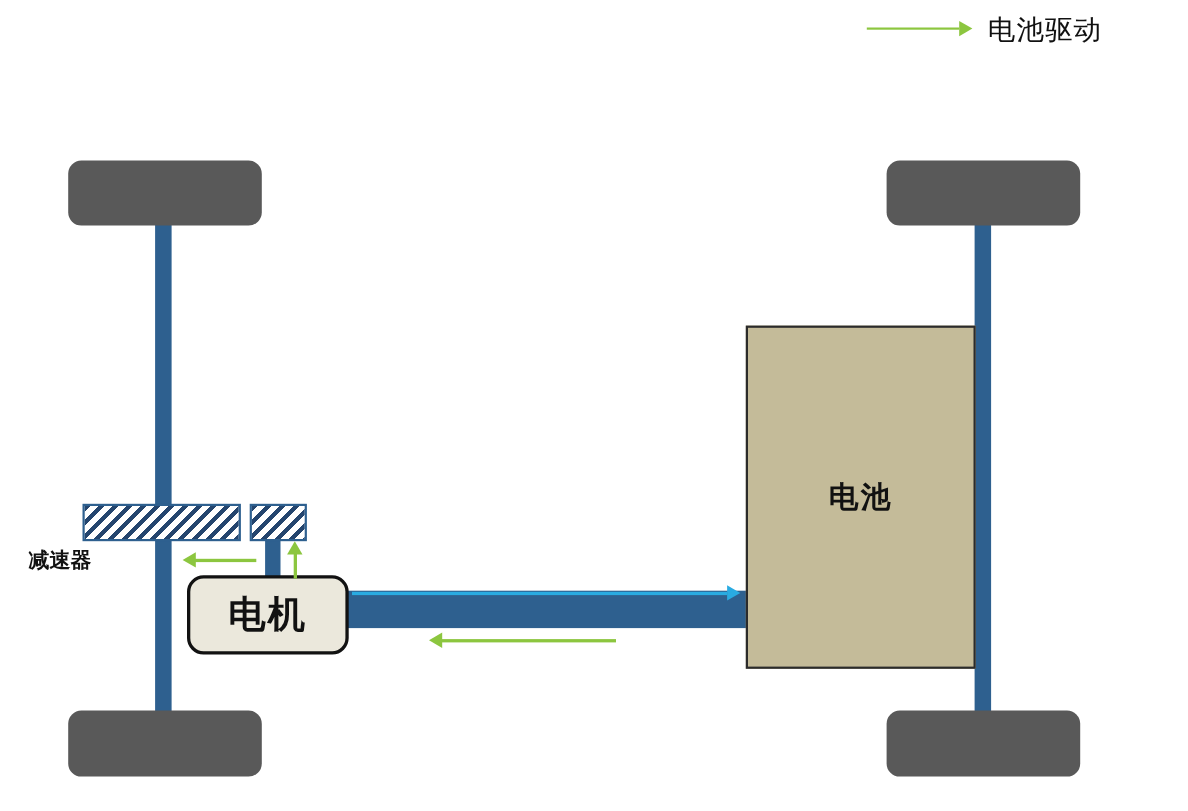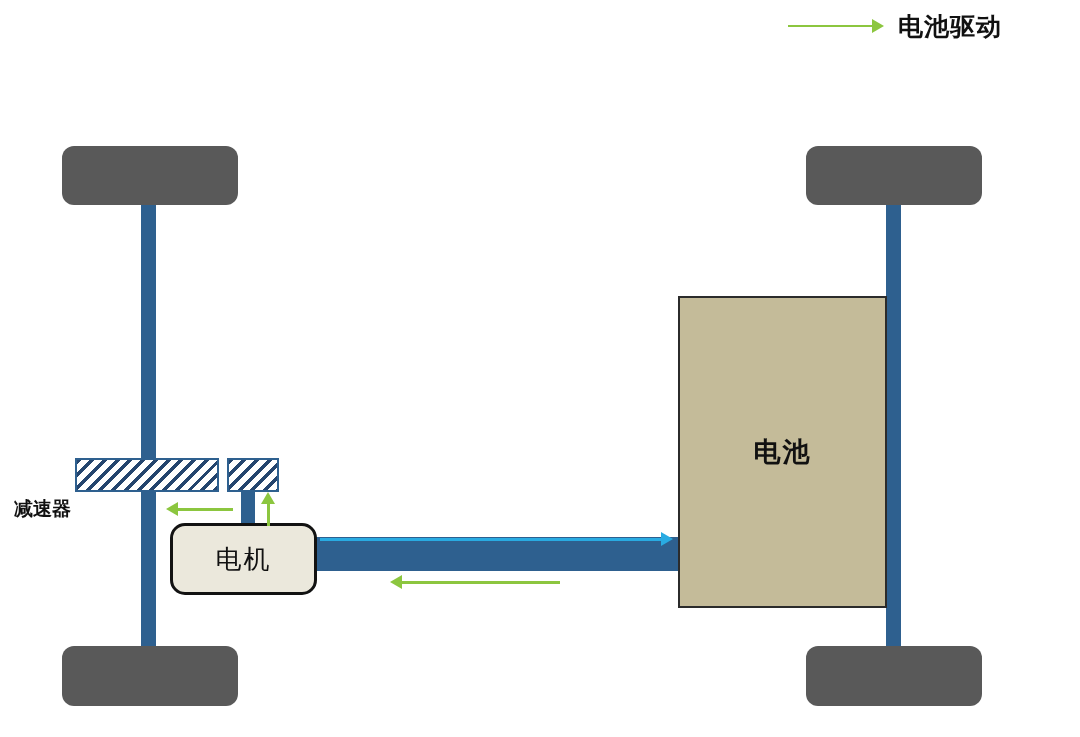--- a/index.html
+++ b/index.html
@@ -23,28 +23,28 @@
   
   .battery{position:absolute;left:678px;top:296px;width:209px;height:312px;
     background:var(--battery-fill);border:2px solid var(--battery-border);
     display:flex;align-items:center;justify-content:center;box-sizing:border-box;}
   .battery .lbl{font-size:27px;font-weight:700;letter-spacing:2px;}
 
   
   .motor{position:absolute;left:170px;top:523px;width:147px;height:72px;
     background:var(--motor-fill);border:3px solid var(--motor-border);border-radius:15px;
     display:flex;align-items:center;justify-content:center;box-sizing:border-box;}
-  .motor .lbl{font-size:26px;font-weight:400;letter-spacing:2px;}
+  .motor .lbl{font-size:34px;font-weight:700;letter-spacing:2px;}
 
   
   .hatch{position:absolute;box-sizing:border-box;border:2px solid var(--hatch-border);
     background:repeating-linear-gradient(135deg,var(--hatch) 0 3.5px,#ffffff 3.5px 9px);}
   .hatch.main{left:75px;top:458px;width:144px;height:34px;}
   .hatch.pinion{left:227px;top:458px;width:52px;height:34px;}
-  .reducer-label{position:absolute;left:14px;top:496px;font-size:19px;font-weight:700;}
+  .reducer-label{position:absolute;left:26px;top:496px;font-size:19px;font-weight:700;}
 
   
   .arrow{position:absolute;}
   .arrow .line{position:absolute;background:var(--c);}
   .arrow .head{position:absolute;width:0;height:0;}
   .head.pt-left{border-top:7px solid transparent;border-bottom:7px solid transparent;border-right:12px solid var(--c);}
   .head.pt-right{border-top:7px solid transparent;border-bottom:7px solid transparent;border-left:12px solid var(--c);}
   .head.pt-up{border-left:7px solid transparent;border-right:7px solid transparent;border-bottom:12px solid var(--c);}
 
   .arrow.a-reducer{left:166px;top:502px;width:68px;height:14px;}
@@ -62,21 +62,21 @@
   .arrow.a-drive{left:390px;top:575px;width:170px;height:14px;}
   .arrow.a-drive .head{left:0;top:0;}
   .arrow.a-drive .line{left:11px;top:5.5px;width:159px;height:3px;}
 
   
   .legend{position:absolute;left:788px;top:11px;display:flex;flex-direction:column;gap:5px;}
   .legend .row{display:flex;align-items:center;gap:14px;height:30px;}
   .legend .l-arrow{position:relative;width:96px;height:14px;flex:0 0 auto;}
   .legend .l-arrow .line{left:0;top:5.5px;width:84px;height:2.5px;}
   .legend .l-arrow .head{left:84px;top:0;}
-  .legend .l-label{font-size:25px;font-weight:700;letter-spacing:1px;white-space:nowrap;}
+  .legend .l-label{font-size:25px;font-weight:400;letter-spacing:1px;white-space:nowrap;}
 </style>
 </head>
 <body>
 
 <div id="canvas">
 
   <div class="axle left"></div>
   <div class="axle right"></div>
 
   <div class="shaft-h"></div>

